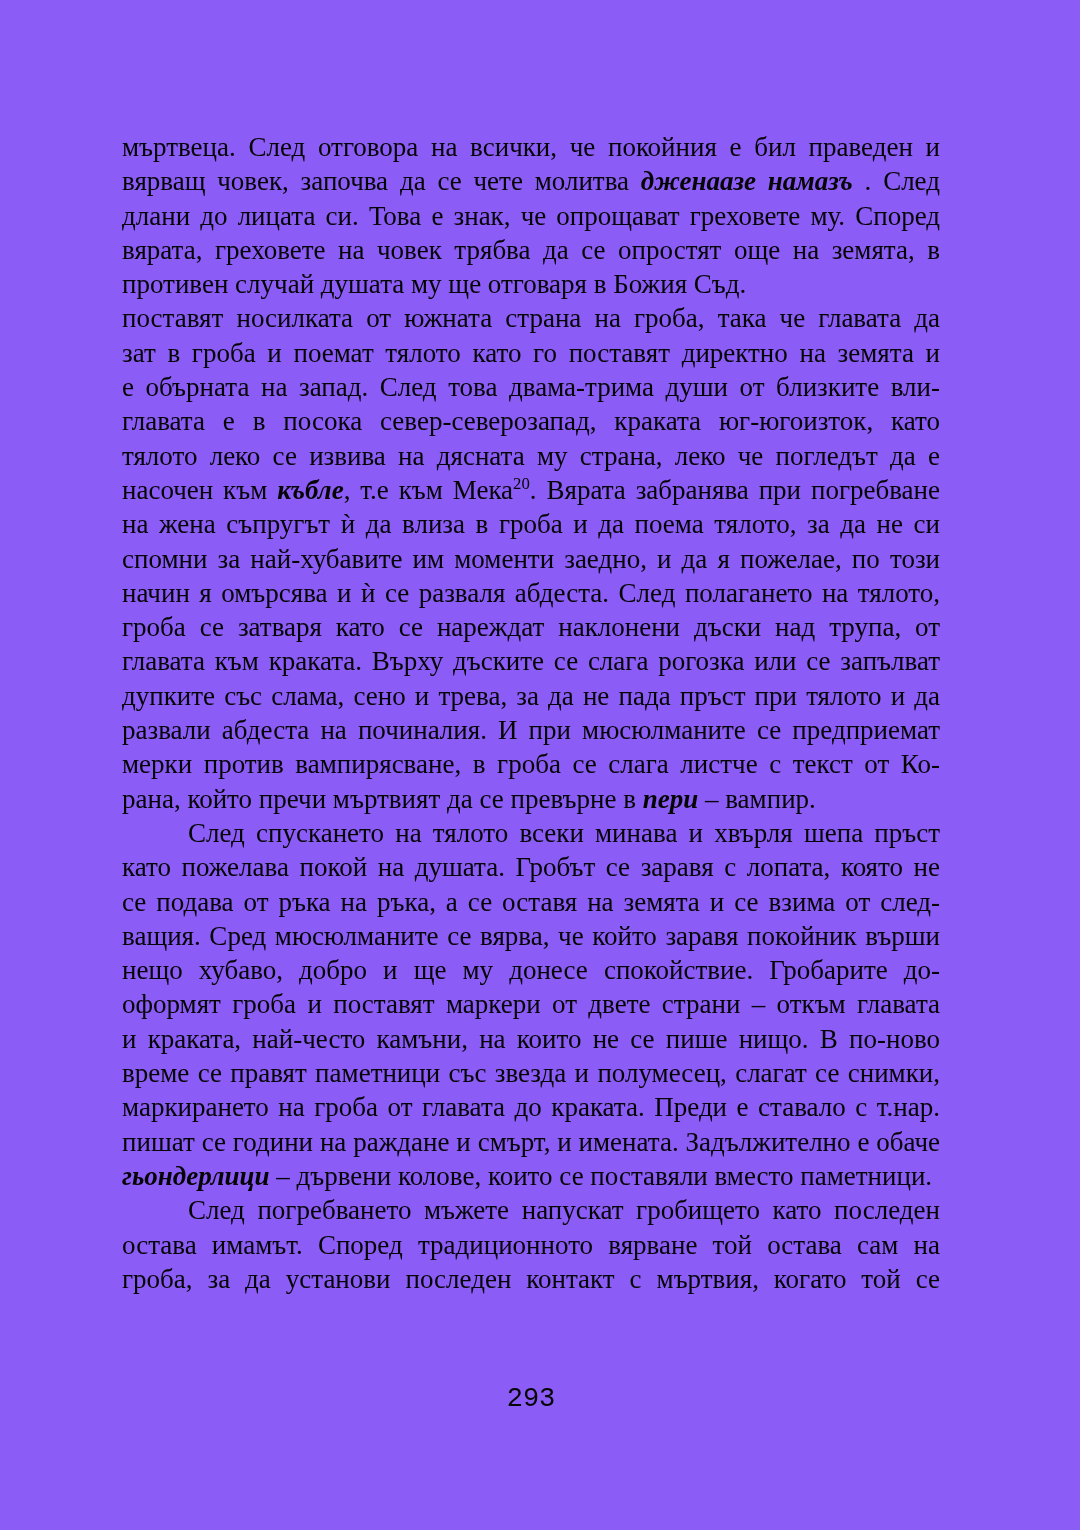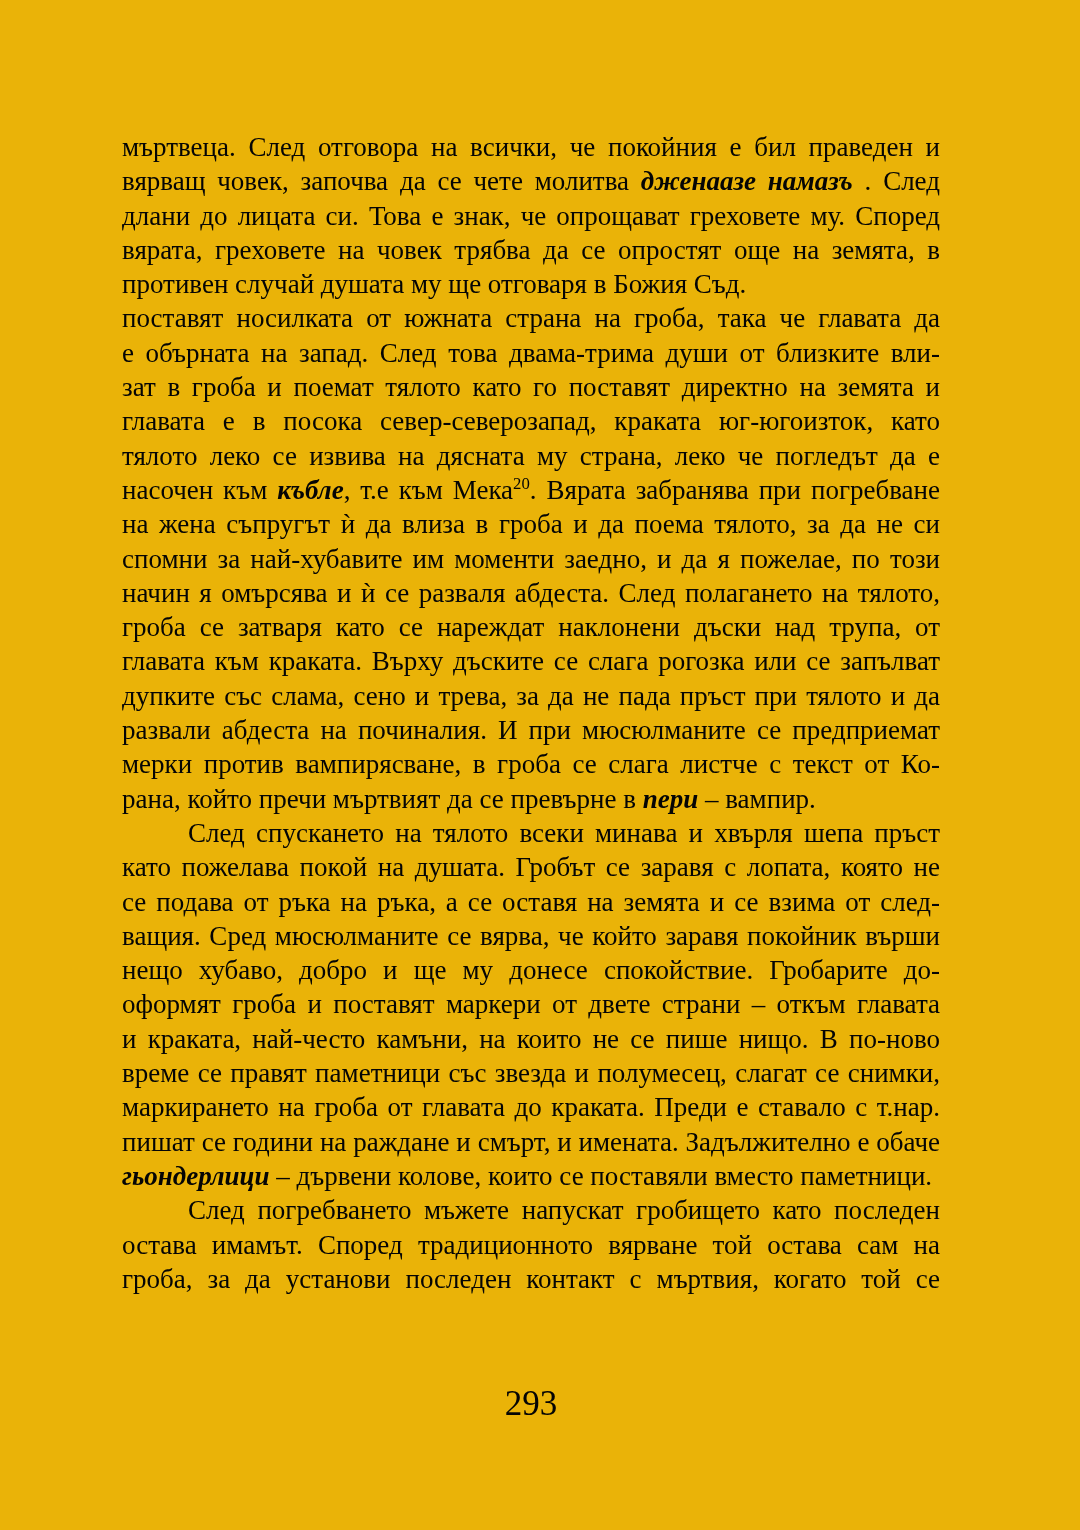--- a/index.html
+++ b/index.html
@@ -4,21 +4,21 @@
 <style>
   html, body { margin: 0; padding: 0; }
   body {
     width: 1080px; height: 1530px;
     background: #ffffff;
     font-family: "Liberation Serif", serif;
   }
   .page {
     position: relative;
     width: 1080px; height: 1530px;
-    background: #eab308;
+    background: #8b5cf6;
     overflow: hidden;
     color: #000000;
   }
   .text-block {
     position: absolute;
     left: 122px; top: 130px;
     width: 818px;
     font-size: 27px;
     line-height: 34.3px;
     color: #050505;
@@ -34,40 +34,41 @@
   .sup {
     vertical-align: super;
     font-size: 0.62em;
     line-height: 0;
   }
   .page-number {
     position: absolute;
     left: 122px; top: 1384px;
     width: 818px;
     text-align: center;
-    font-size: 35px;
+    font-size: 27px;
     color: #050505;
+    font-family: Liberation Mono, monospace;
   }
 </style>
 </head>
 <body>
 
 <div class="page">
   <div class="text-block" id="text-block">
       <div>
         <div class="line"><span>мъртвеца. След отговора на всички, че покойния е бил праведен и</span></div>
         <div class="line"><span>вярващ човек, започва да се чете молитва </span><span class="italic">дженаазе намазъ</span><span> . След</span></div>
         <div class="line"><span>длани до лицата си. Това е знак, че опрощават греховете му. Според</span></div>
         <div class="line"><span>вярата, греховете на човек трябва да се опростят още на земята, в</span></div>
         <div class="line last"><span>противен случай душата му ще отговаря в Божия Съд.</span></div>
       </div>
       <div>
         <div class="line"><span>поставят носилката от южната страна на гроба, така че главата да</span></div>
+        <div class="line"><span>зат в гроба и поемат тялото като го поставят директно на земята и</span></div>
         <div class="line"><span>е обърната на запад. След това двама-трима души от близките вли-</span></div>
-        <div class="line"><span>зат в гроба и поемат тялото като го поставят директно на земята и</span></div>
         <div class="line"><span>главата е в посока север-северозапад, краката юг-югоизток, като</span></div>
         <div class="line"><span>тялото леко се извива на дясната му страна, леко че погледът да е</span></div>
         <div class="line"><span>насочен към </span><span class="italic">къбле</span><span>, т.е към Мека</span><span class="sup">20</span><span>. Вярата забранява при погребване</span></div>
         <div class="line"><span>на жена съпругът ѝ да влиза в гроба и да поема тялото, за да не си</span></div>
         <div class="line"><span>спомни за най-хубавите им моменти заедно, и да я пожелае, по този</span></div>
         <div class="line"><span>начин я омърсява и ѝ се разваля абдеста. След полагането на тялото,</span></div>
         <div class="line"><span>гроба се затваря като се нареждат наклонени дъски над трупа, от</span></div>
         <div class="line"><span>главата към краката. Върху дъските се слага рогозка или се запълват</span></div>
         <div class="line"><span>дупките със слама, сено и трева, за да не пада пръст при тялото и да</span></div>
         <div class="line"><span>развали абдеста на починалия. И при мюсюлманите се предприемат</span></div>

